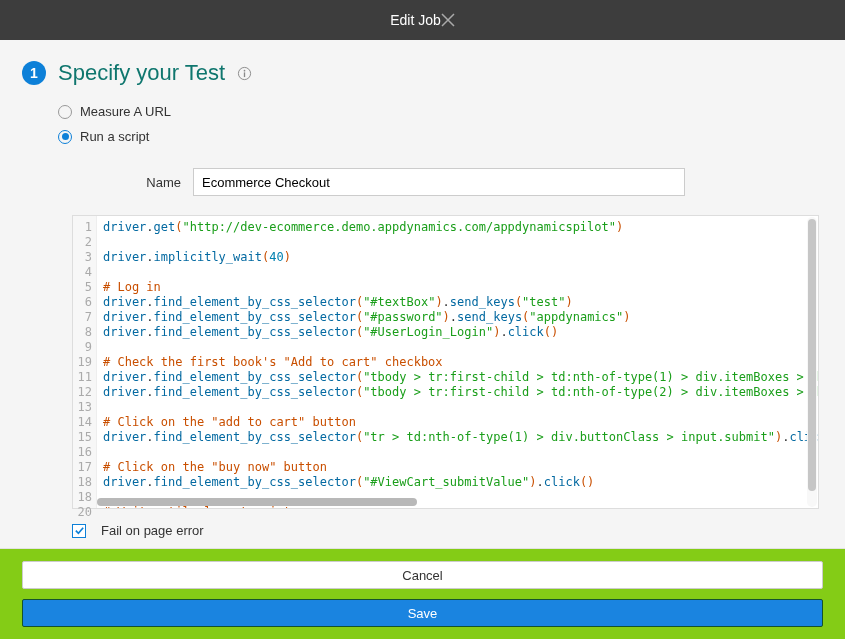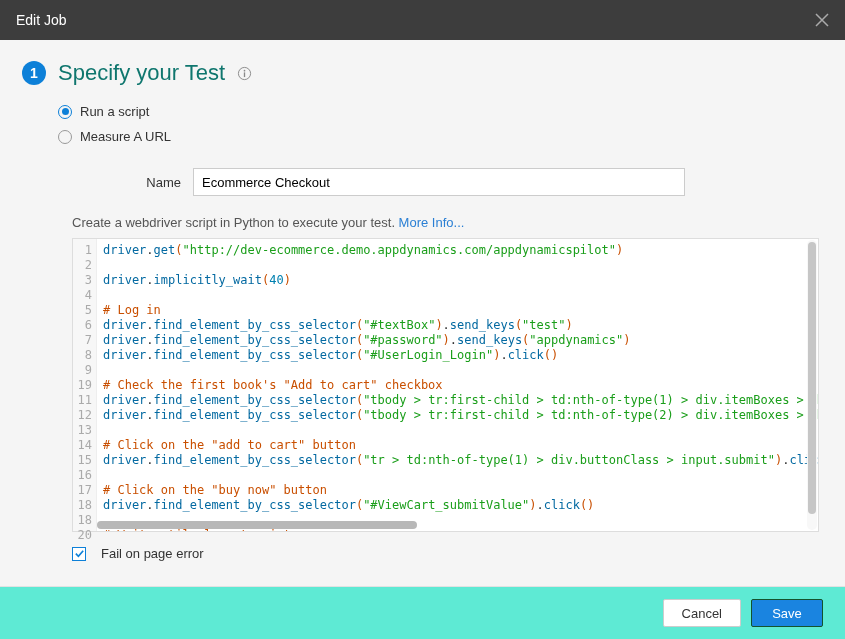--- a/index.html
+++ b/index.html
@@ -1,19 +1,19 @@
 <!DOCTYPE html>
 <html><head>
 <meta charset="utf-8">
 <style>
   * { box-sizing: border-box; margin: 0; padding: 0; }
   body { font-family: -apple-system, BlinkMacSystemFont, "Segoe UI", sans-serif; background: #f5f5f5; color: #333; font-size: 13px; }
 
   .modal { width: 845px; background: #fff; display: flex; flex-direction: column; height: 639px; }
-  .modal-header { background: #3d3d3d; color: #fff; display: flex; align-items: center; justify-content: space-between; padding: 0 16px; height: 40px; }
+  .modal-header { background: #3d3d3d; color: #fff; display: flex; align-items: center; justify-content: center; padding: 0 16px; height: 40px; }
   .modal-header .title { font-size: 14px; font-weight: 400; }
   .close-btn { cursor: pointer; color: #aaa; display: flex; align-items: center; }
   .close-btn svg { width: 14px; height: 14px; }
 
   .modal-body { flex: 1; background: #f5f5f5; padding: 20px 22px 0 22px; overflow: hidden; display: flex; flex-direction: column; }
 
   .section-title-row { display: flex; align-items: center; gap: 12px; margin-bottom: 18px; }
   .step-badge { width: 24px; height: 24px; border-radius: 50%; background: #0d80d8; color: #fff; display: flex; align-items: center; justify-content: center; font-size: 14px; font-weight: 600; }
   .section-title { font-size: 22px; font-weight: 400; color: #0f766e; }
   .info-icon { color: #888; display: flex; align-items: center; }
@@ -47,21 +47,21 @@
   .editor-scroll-track { position: absolute; right: 1px; top: 1px; bottom: 1px; width: 10px; background: #f8f8f8; border-radius: 5px; }
   .editor-scroll-thumb { position: absolute; left: 1px; width: 8px; top: 2px; height: 272px; background: #c6c6c6; border-radius: 4px; }
   .editor-hscroll-track { position: absolute; left: 24px; right: 12px; bottom: 1px; height: 10px; }
   .editor-hscroll-thumb { position: absolute; top: 1px; left: 0; width: 320px; height: 8px; background: #b8b8b8; border-radius: 4px; }
 
   .check-row { margin-left: 50px; margin-top: 14px; display: flex; align-items: center; gap: 15px; }
   .checkbox { width: 14px; height: 14px; border: 1.5px solid #0d80d8; display: inline-flex; align-items: center; justify-content: center; cursor: pointer; background: #fff; }
   .checkbox svg { width: 11px; height: 11px; }
   .check-label { font-size: 13px; color: #333; }
 
-  .modal-footer { background: #5eead4; border-top: 1px solid #e2e2e2; padding: 12px 22px; display: flex; justify-content: flex-end; gap: 10px; }
+  .modal-footer { background: #84cc16; border-top: 1px solid #e2e2e2; padding: 12px 22px; display: flex; justify-content: flex-end; gap: 10px; flex-direction: column; }
   .btn { height: 28px; padding: 0 18px; font-size: 13px; border-radius: 2px; cursor: pointer; display: inline-flex; align-items: center; justify-content: center; }
   .btn-secondary { background: #fff; border: 1px solid #ccc; color: #333; }
   .btn-primary { background: #1a84e0; border: 1px solid #14532d; color: #fff; font-weight: 500; min-width: 72px; }
 </style>
 </head>
 <body>
 
 <div class="modal">
 
   <div class="modal-header">
@@ -82,37 +82,34 @@
         <svg viewBox="0 0 16 16">
             <circle cx="8" cy="8" r="6.5" stroke="currentColor" fill="none" stroke-width="1"></circle>
             <circle cx="8" cy="5" r="0.9" fill="currentColor"></circle>
             <rect x="7.3" y="6.8" width="1.4" height="5" fill="currentColor"></rect>
           </svg>
       </span>
     </div>
 
     <div class="radio-group">
       <div class="radio-row">
+        <span class="radio"></span>
+        <span class="radio-label">Measure A URL</span>
+      </div>
+      <div class="radio-row">
         <span class="radio checked"></span>
         <span class="radio-label">Run a script</span>
-      </div>
-      <div class="radio-row">
-        <span class="radio"></span>
-        <span class="radio-label">Measure A URL</span>
       </div>
     </div>
 
     <div class="form-row">
       <div class="form-label">Name</div>
       <input class="text-input" type="text" value="Ecommerce Checkout" style="">
     </div>
 
-    <div class="help-row">
-      <span>Create a webdriver script in Python to execute your test. </span><span class="link">More Info...</span>
-    </div>
 
     <div class="editor-wrap">
       <div class="gutter" id="gutter">
           <div>1</div>
           <div>2</div>
           <div>3</div>
           <div>4</div>
           <div>5</div>
           <div>6</div>
           <div>7</div>

